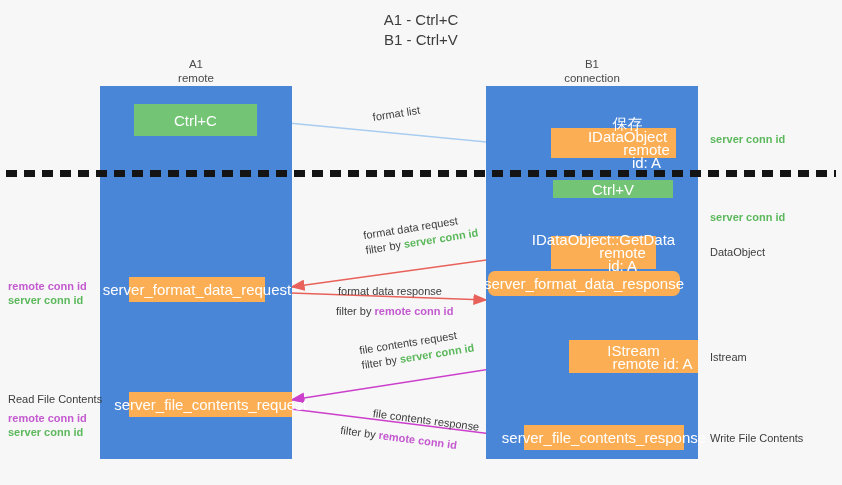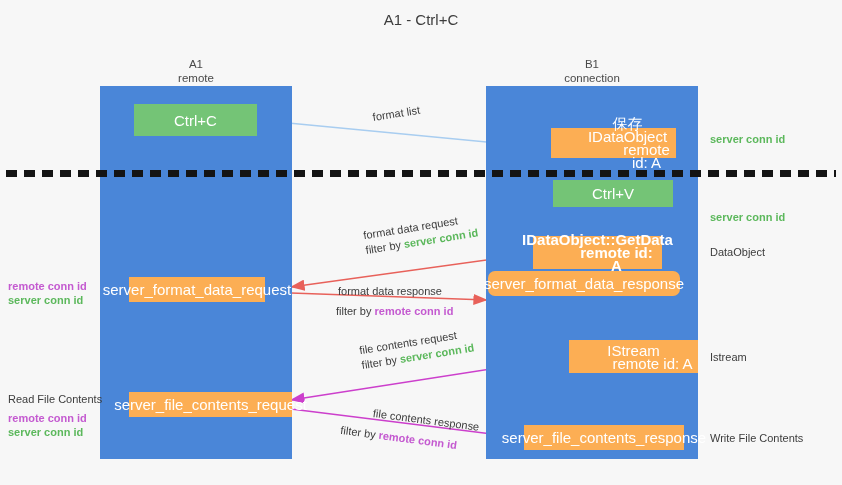--- a/index.html
+++ b/index.html
@@ -122,20 +122,21 @@
 
   <line x1="291" y1="293" x2="487" y2="300" stroke="#e8615a" stroke-width="1.6" marker-end="url(#ah-red)"></line>
 
   <line x1="568" y1="357" x2="291" y2="400" stroke="#cc3fcc" stroke-width="1.6" marker-end="url(#ah-magenta)"></line>
 
   <line x1="291" y1="409" x2="524" y2="438" stroke="#cc3fcc" stroke-width="1.6" marker-end="url(#ah-magenta)"></line>
 </svg>
 
 <div class="abs" id="title">
   <div>A1 - Ctrl+C</div>
+  <div>B1 - Ctrl+V</div>
 </div>
 
 <div class="abs lane" id="lane-left"></div>
 <div class="abs lane" id="lane-right"></div>
 
 <div class="abs col-head" id="head-left">
   <div>A1</div>
   <div>remote</div>
 </div>
 <div class="abs col-head" id="head-right">
@@ -147,25 +148,25 @@
 
 <div class="abs node green" style="left:134px; top:104px; width:123px; height:32px;">
   <span>Ctrl+C</span>
 </div>
 
 <div class="abs node orange" style="left:551px; top:128px; width:125px; height:30px;padding-left:32px;">
   <span>保存IDataObject</span>
   <span class="l2">remote id: A</span>
 </div>
 
-<div class="abs node green" style="left:553px; top:180px; width:120px; height:27px;">
+<div class="abs node green" style="left:553px; top:180px; width:120px; height:18px;justify-content:flex-end;">
   <span>Ctrl+V</span>
 </div>
 
-<div class="abs node orange" style="left:533px; top:236px; width:129px; height:33px;font-weight:bold;">
+<div class="abs node orange" style="left:551px; top:236px; width:105px; height:33px;">
   <span>IDataObject::GetData</span>
   <span class="l2">remote id: A</span>
 </div>
 
 <div class="abs node orange" style="left:129px; top:277px; width:136px; height:25px;">
   <span>server_format_data_request</span>
 </div>
 
 <div class="abs node orange" style="left:488px; top:271px; width:192px; height:25px;border-radius:7px;">
   <span>server_format_data_response</span>

